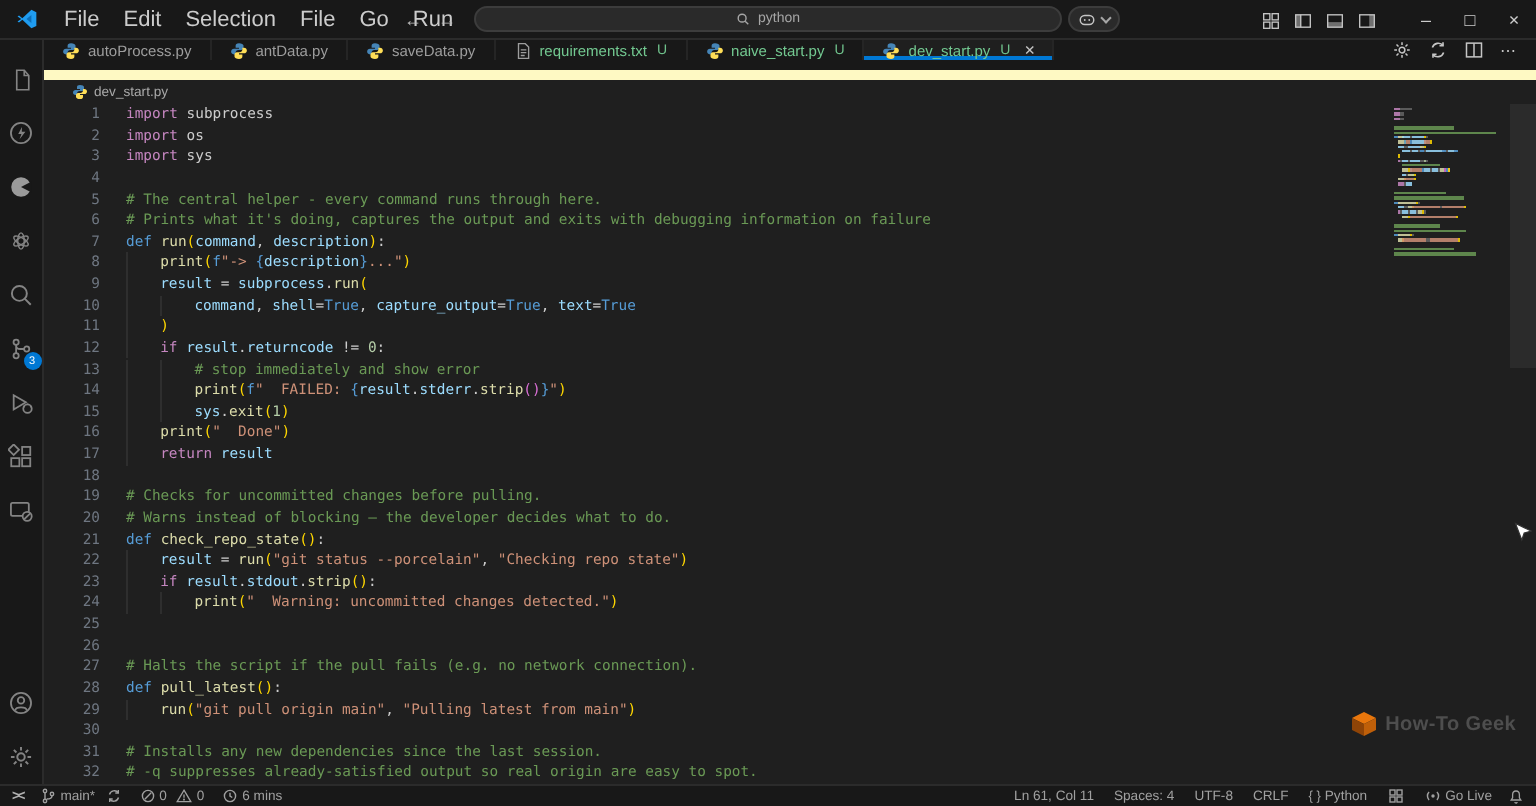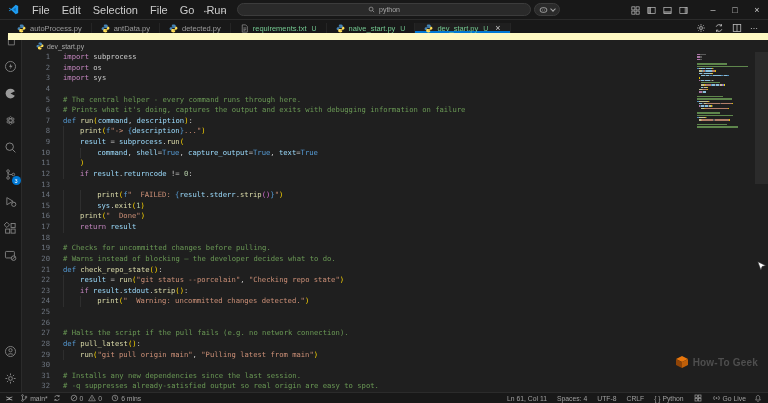--- a/index.html
+++ b/index.html
@@ -38,22 +38,22 @@
   .activitybar { position:absolute; top:20px; left:0; width:22px; bottom:11px;
     background:#181818; border-right:1px solid #2B2B2B;
     display:flex; flex-direction:column; align-items:center; padding-top:6px; }
   .ab-item { position:relative; width:22px; height:27px; display:flex; align-items:center; justify-content:center; }
   .ab-spacer { flex:1; }
   .ab-badge { position:absolute; right:1px; bottom:3px; min-width:9px; height:9px; border-radius:5px;
     background:var(--accent); color:#fff; font-size:5.5px; display:flex; align-items:center; justify-content:center;
     padding:0 1px; }
 
   
-  .tabbar { position:absolute; top:20px; left:8px; right:0; height:20px; background:#181818;
-    border-bottom:7px solid #fef9c3; display:flex; align-items:flex-end; }
+  .tabbar { position:absolute; top:20px; left:22px; right:0; height:20px; background:#181818;
+    border-bottom:5px solid #fef9c3; display:flex; align-items:flex-start; }
   .tab { display:flex; align-items:center; gap:4px; padding:0 9px; font-size:7.5px;
     color:#9D9D9D; border-right:1px solid #252525; white-space:nowrap; }
   .tab.untracked { color:var(--untracked); }
   .tab.active { background:#1F1F1F; box-shadow:inset 0 -2px 0 0 var(--accent); }
   .tab .mod { font-size:7px; opacity:.95; margin-left:1px; }
   .tab .close { font-size:9px; color:#C5C5C5; margin-left:3px; }
   .tab-actions { margin-left:auto; display:flex; align-items:center; gap:8px; padding-right:9px; }
   .dots { font-size:8px; color:#C5C5C5; letter-spacing:1px; }
 
   
@@ -305,21 +305,21 @@
           </span>
           <span>antData.py</span>
         </div>
         <div class="tab">
           <span>
             <svg width="9" height="9" viewBox="0 0 16 16">
               <path fill="#4584b6" d="M8 1C5.8 1 5 1.9 5 3.1V5h3v.9H3.6C2 5.9 1 7 1 8.5S2 11 3.6 11H5V9.4C5 8 6.1 7 7.5 7H10c1.1 0 2-1 2-2.1V3.1C12 1.9 10.2 1 8 1z"></path>
               <path fill="#ffde57" d="M8 15c2.2 0 3-.9 3-2.1V11H8v-.9h4.4C14 10.1 15 9 15 7.5S14 5 12.4 5H11v1.6C11 8 9.9 9 8.5 9H6c-1.1 0-2 1-2 2.1v1.8C4 14.1 5.8 15 8 15z"></path>
             </svg>
           </span>
-          <span>detected.py</span>
+          <span>saveData.py</span>
         </div>
         <div class="tab untracked">
           <span>
             <svg width="9" height="9" viewBox="0 0 16 16" fill="none" stroke="#9D9D9D" stroke-width="1.2">
               <path d="M4 1.5h6l3 3v10H4z"></path>
               <path d="M6 7h5M6 9.5h5M6 12h3.5"></path>
             </svg>
           </span>
           <span>requirements.txt</span>
           <span class="mod">U</span>
@@ -386,21 +386,21 @@
         <div class="code-line"><span class="gutter">3</span><span class="line-content"><span class="tk-kw">import</span><span class="tk-pl"> sys</span></span></div>
         <div class="code-line"><span class="gutter">4</span><span class="line-content"></span></div>
         <div class="code-line"><span class="gutter">5</span><span class="line-content"><span class="tk-com"># The central helper - every command runs through here.</span></span></div>
         <div class="code-line"><span class="gutter">6</span><span class="line-content"><span class="tk-com"># Prints what it's doing, captures the output and exits with debugging information on failure</span></span></div>
         <div class="code-line"><span class="gutter">7</span><span class="line-content"><span class="tk-def">def</span><span class="tk-pl"> </span><span class="tk-fn">run</span><span class="tk-br1">(</span><span class="tk-var">command</span><span class="tk-pl">, </span><span class="tk-var">description</span><span class="tk-br1">)</span><span class="tk-pl">:</span></span></div>
         <div class="code-line"><span class="gutter">8</span><span class="line-content"><span class="indent-guide"></span><span class="tk-fn">print</span><span class="tk-br1">(</span><span class="tk-def">f</span><span class="tk-str">"-&gt; </span><span class="tk-fb">{</span><span class="tk-var">description</span><span class="tk-fb">}</span><span class="tk-str">..."</span><span class="tk-br1">)</span></span></div>
         <div class="code-line"><span class="gutter">9</span><span class="line-content"><span class="indent-guide"></span><span class="tk-var">result</span><span class="tk-pl"> = </span><span class="tk-var">subprocess</span><span class="tk-pl">.</span><span class="tk-fn">run</span><span class="tk-br1">(</span></span></div>
         <div class="code-line"><span class="gutter">10</span><span class="line-content"><span class="indent-guide"></span><span class="indent-guide"></span><span class="tk-var">command</span><span class="tk-pl">, </span><span class="tk-var">shell</span><span class="tk-pl">=</span><span class="tk-def">True</span><span class="tk-pl">, </span><span class="tk-var">capture_output</span><span class="tk-pl">=</span><span class="tk-def">True</span><span class="tk-pl">, </span><span class="tk-var">text</span><span class="tk-pl">=</span><span class="tk-def">True</span></span></div>
         <div class="code-line"><span class="gutter">11</span><span class="line-content"><span class="indent-guide"></span><span class="tk-br1">)</span></span></div>
         <div class="code-line"><span class="gutter">12</span><span class="line-content"><span class="indent-guide"></span><span class="tk-kw">if</span><span class="tk-pl"> </span><span class="tk-var">result</span><span class="tk-pl">.</span><span class="tk-var">returncode</span><span class="tk-pl"> != </span><span class="tk-num">0</span><span class="tk-pl">:</span></span></div>
-        <div class="code-line"><span class="gutter">13</span></div>
+        <div class="code-line"><span class="gutter">13</span><span class="line-content"><span class="indent-guide"></span><span class="indent-guide"></span><span class="tk-com"># stop immediately and show error</span></span></div>
         <div class="code-line"><span class="gutter">14</span><span class="line-content"><span class="indent-guide"></span><span class="indent-guide"></span><span class="tk-fn">print</span><span class="tk-br1">(</span><span class="tk-def">f</span><span class="tk-str">"  FAILED: </span><span class="tk-fb">{</span><span class="tk-var">result</span><span class="tk-pl">.</span><span class="tk-var">stderr</span><span class="tk-pl">.</span><span class="tk-fn">strip</span><span class="tk-br2">()</span><span class="tk-fb">}</span><span class="tk-str">"</span><span class="tk-br1">)</span></span></div>
         <div class="code-line"><span class="gutter">15</span><span class="line-content"><span class="indent-guide"></span><span class="indent-guide"></span><span class="tk-var">sys</span><span class="tk-pl">.</span><span class="tk-fn">exit</span><span class="tk-br1">(</span><span class="tk-num">1</span><span class="tk-br1">)</span></span></div>
         <div class="code-line"><span class="gutter">16</span><span class="line-content"><span class="indent-guide"></span><span class="tk-fn">print</span><span class="tk-br1">(</span><span class="tk-str">"  Done"</span><span class="tk-br1">)</span></span></div>
         <div class="code-line"><span class="gutter">17</span><span class="line-content"><span class="indent-guide"></span><span class="tk-kw">return</span><span class="tk-pl"> </span><span class="tk-var">result</span></span></div>
         <div class="code-line"><span class="gutter">18</span><span class="line-content"></span></div>
         <div class="code-line"><span class="gutter">19</span><span class="line-content"><span class="tk-com"># Checks for uncommitted changes before pulling.</span></span></div>
         <div class="code-line"><span class="gutter">20</span><span class="line-content"><span class="tk-com"># Warns instead of blocking — the developer decides what to do.</span></span></div>
         <div class="code-line"><span class="gutter">21</span><span class="line-content"><span class="tk-def">def</span><span class="tk-pl"> </span><span class="tk-fn">check_repo_state</span><span class="tk-br1">()</span><span class="tk-pl">:</span></span></div>
         <div class="code-line"><span class="gutter">22</span><span class="line-content"><span class="indent-guide"></span><span class="tk-var">result</span><span class="tk-pl"> = </span><span class="tk-fn">run</span><span class="tk-br1">(</span><span class="tk-str">"git status --porcelain"</span><span class="tk-pl">, </span><span class="tk-str">"Checking repo state"</span><span class="tk-br1">)</span></span></div>
         <div class="code-line"><span class="gutter">23</span><span class="line-content"><span class="indent-guide"></span><span class="tk-kw">if</span><span class="tk-pl"> </span><span class="tk-var">result</span><span class="tk-pl">.</span><span class="tk-var">stdout</span><span class="tk-pl">.</span><span class="tk-fn">strip</span><span class="tk-br1">()</span><span class="tk-pl">:</span></span></div>

